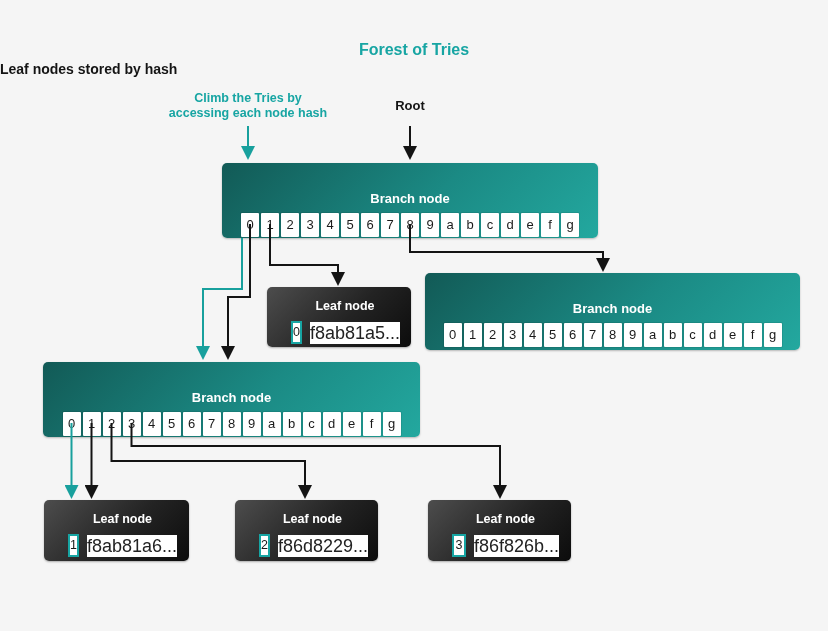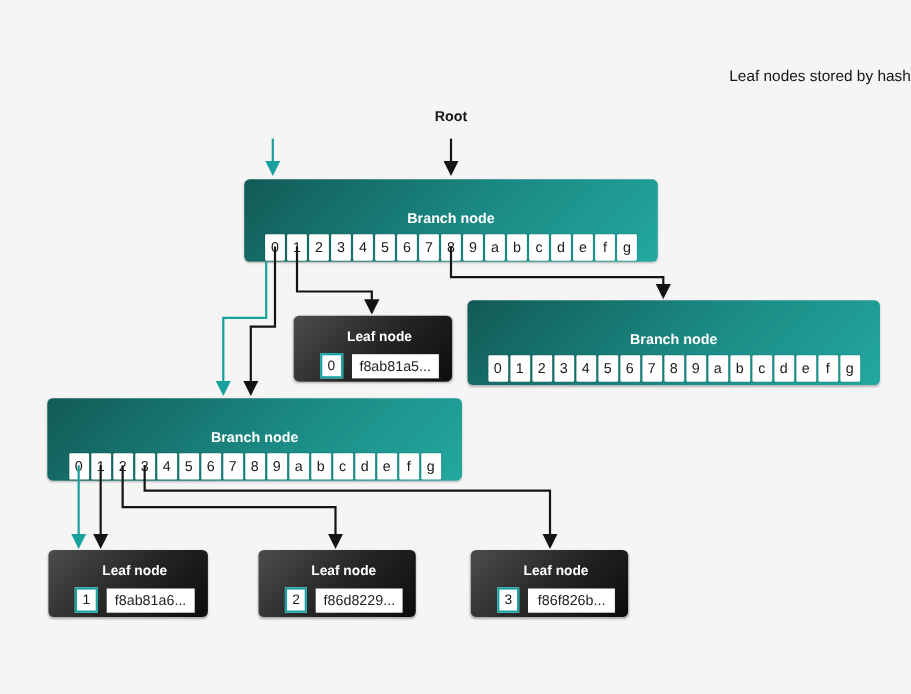--- a/index.html
+++ b/index.html
@@ -6,22 +6,22 @@
   .canvas{
     position:relative;width:828px;height:631px;overflow:hidden;
     background:#f5f5f5;
     font-family:"Liberation Sans","DejaVu Sans",sans-serif;
   }
   .title{
     position:absolute;top:41px;left:0;width:828px;text-align:center;
     font-size:16px;font-weight:bold;color:#17a5a3;z-index:3;
   }
   .subtitle{
-    position:absolute;top:61px;left:0;width:828px;text-align:right;
-    font-size:14px;font-weight:400;color:#141414;z-index:3;
+    position:absolute;top:61px;left:0;width:828px;text-align:left;
+    font-size:14px;font-weight:700;color:#141414;z-index:3;
   }
   .climb-label{
     position:absolute;top:91px;left:118px;width:260px;text-align:center;
     font-size:12.5px;font-weight:bold;color:#17a5a3;line-height:14.5px;
     white-space:pre-line;z-index:3;
   }
   .root-label{
     position:absolute;top:98px;left:370px;width:80px;text-align:center;
     font-size:13px;font-weight:bold;color:#141414;z-index:3;
   }
@@ -51,29 +51,32 @@
   .leaf-title{
     text-align:center;font-size:12.5px;font-weight:bold;color:#ffffff;margin-bottom:8px;
   }
   .leaf-row{display:flex;align-items:center;gap:8px;}
   .leaf-index{
     width:19px;height:19px;background:#ffffff;border:2px solid #17a5a3;
     font-size:12.5px;line-height:19px;text-align:center;color:#1a1a1a;
   }
   .leaf-hash{
     width:91px;height:22px;background:#ffffff;
-    font-size:13px;line-height:22px;text-align:center;color:#222222;
+    font-size:18px;line-height:22px;text-align:center;color:#222222;
   }
 </style>
 </head>
 <body>
 
 <div class="canvas">
 
+  <div class="title">Forest of Tries</div>
   <div class="subtitle">Leaf nodes stored by hash</div>
+  <div class="climb-label">Climb the Tries by
+accessing each node hash</div>
   <div class="root-label">Root</div>
 
   <svg class="overlay" width="828" height="631" viewBox="0 0 828 631">
     <defs>
       <marker id="ab" markerWidth="7" markerHeight="7" refX="1" refY="3.5" orient="auto">
         <path d="M0,0 L7,3.5 L0,7 Z" fill="#141414"></path>
       </marker>
       <marker id="at" markerWidth="7" markerHeight="7" refX="1" refY="3.5" orient="auto">
         <path d="M0,0 L7,3.5 L0,7 Z" fill="#18a09d"></path>
       </marker>

